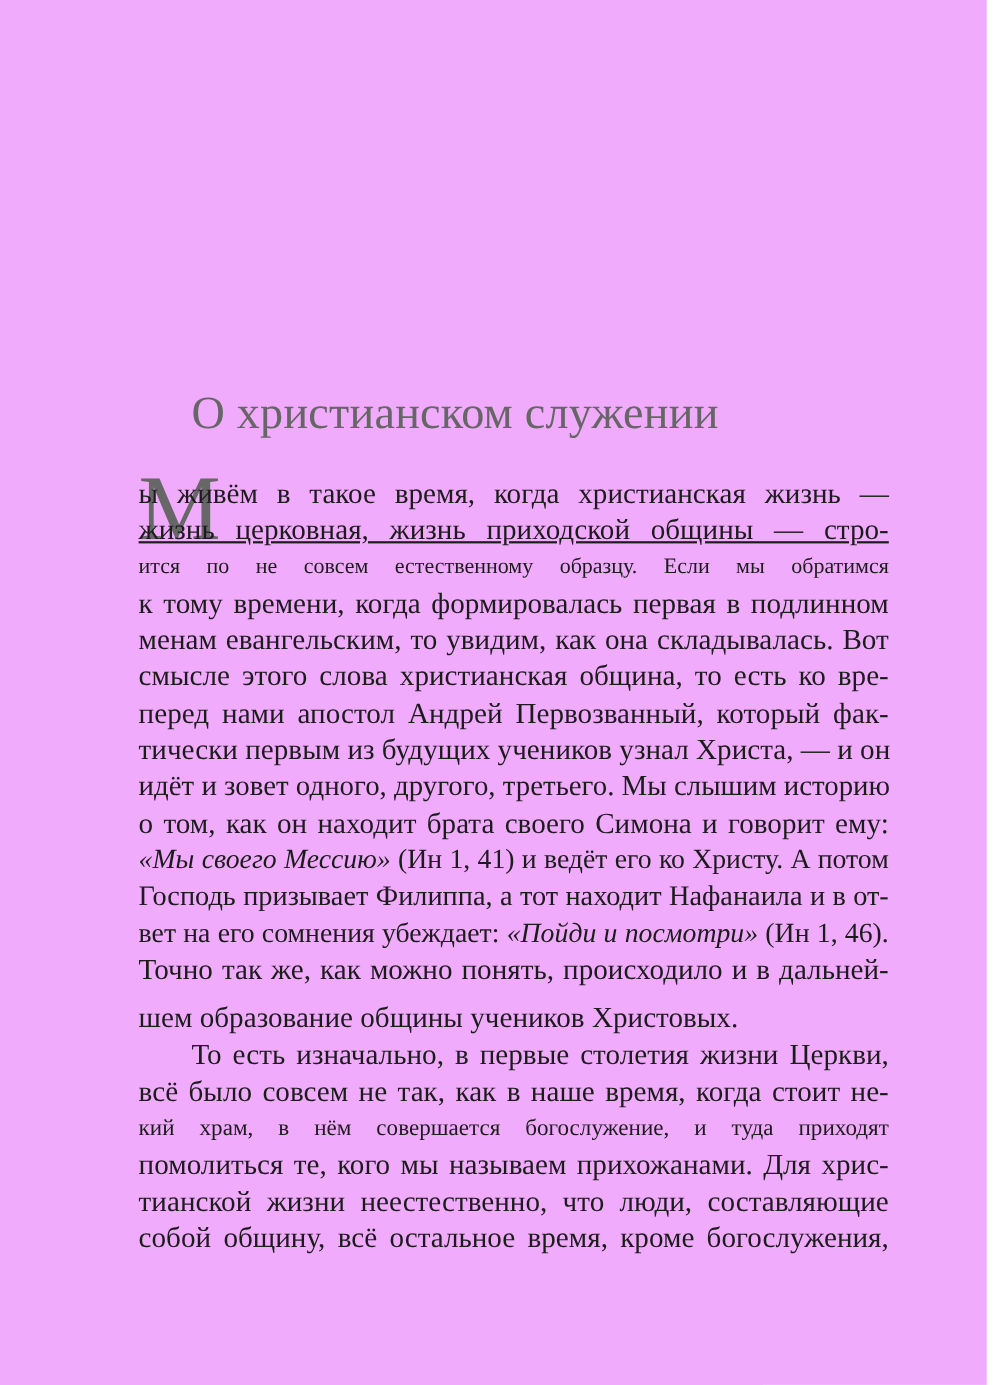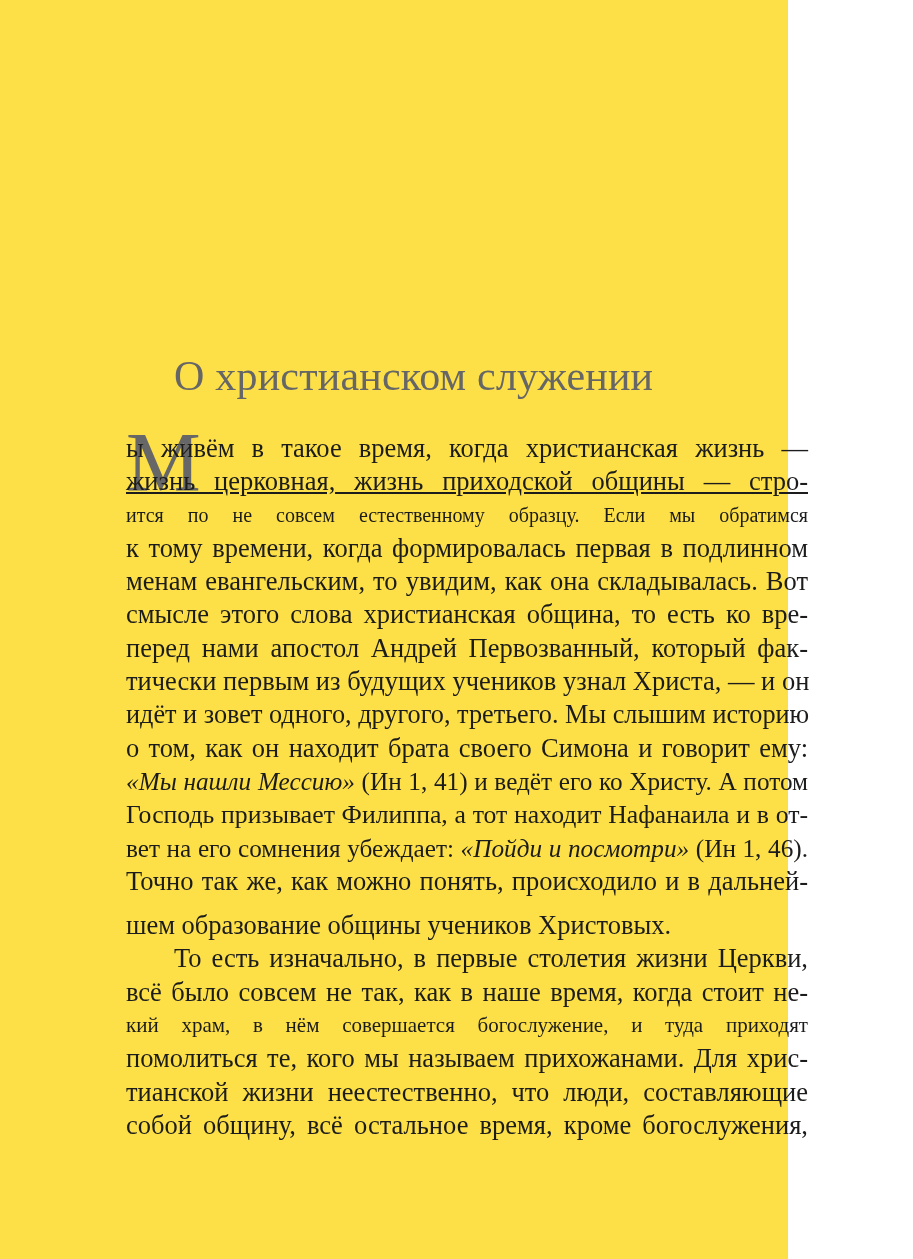--- a/index.html
+++ b/index.html
@@ -10,22 +10,22 @@
     body {
       width: 913px;
       height: 1259px;
       position: relative;
       overflow: hidden;
       font-family: "Liberation Serif", "DejaVu Serif", serif;
     }
     .page {
       position: absolute;
       left: 0; top: 0;
-      width: 788px; height: 1259px;
-      background: #fde047;
+      width: 897px; height: 1259px;
+      background: #f0abfc;
     }
     .title {
       position: absolute;
       left: 174px;
       top: 348px;
       font-size: 42px;
       line-height: 56px;
       color: #666666;
       font-weight: normal;
       white-space: nowrap;
@@ -82,21 +82,21 @@
       <div class="line dc" style="white-space: nowrap;">ы живём в такое время, когда христианская жизнь —</div>
       <div class="line dc" style="white-space: nowrap; text-decoration: underline;">жизнь церковная, жизнь приходской общины — стро-</div>
       <div class="line" style="white-space: nowrap; font-size: 20px;">ится по не совсем естественному образцу. Если мы обратимся</div>
       <div class="line" style="white-space: nowrap;">к тому времени, когда формировалась первая в подлинном</div>
       <div class="line" style="white-space: nowrap;">менам евангельским, то увидим, как она складывалась. Вот</div>
       <div class="line" style="white-space: nowrap;">смысле этого слова христианская община, то есть ко вре-</div>
       <div class="line" style="white-space: nowrap;">перед нами апостол Андрей Первозванный, который фак-</div>
       <div class="line" style="white-space: nowrap;">тически первым из будущих учеников узнал Христа, — и он</div>
       <div class="line" style="white-space: nowrap; font-size: 26.25px;">идёт и зовет одного, другого, третьего. Мы слышим историю</div>
       <div class="line" style="white-space: nowrap;">о том, как он находит брата своего Симона и говорит ему:</div>
-      <div class="line" style="white-space: nowrap; font-size: 25.25px;"><span class="it">«Мы нашли Мессию»</span><span> (Ин 1, 41) и ведёт его ко Христу. А потом</span></div>
+      <div class="line" style="white-space: nowrap; font-size: 25.25px;"><span class="it">«Мы своего Мессию»</span><span> (Ин 1, 41) и ведёт его ко Христу. А потом</span></div>
       <div class="line" style="white-space: nowrap; font-size: 25.75px;">Господь призывает Филиппа, а тот находит Нафанаила и в от-</div>
       <div class="line" style="white-space: nowrap; font-size: 25.25px;"><span>вет на его сомнения убеждает: </span><span class="it">«Пойди и посмотри»</span><span> (Ин 1, 46).</span></div>
       <div class="line" style="white-space: nowrap;">Точно так же, как можно понять, происходило и в дальней-</div>
       <div class="line last" style="white-space: nowrap; margin-top: 11px;">шем образование общины учеников Христовых.</div>
     </div>
 
     <div>
       <div class="line indent" style="white-space: nowrap;">То есть изначально, в первые столетия жизни Церкви,</div>
       <div class="line" style="white-space: nowrap;">всё было совсем не так, как в наше время, когда стоит не-</div>
       <div class="line" style="white-space: nowrap; font-size: 21px;">кий храм, в нём совершается богослужение, и туда приходят</div>

